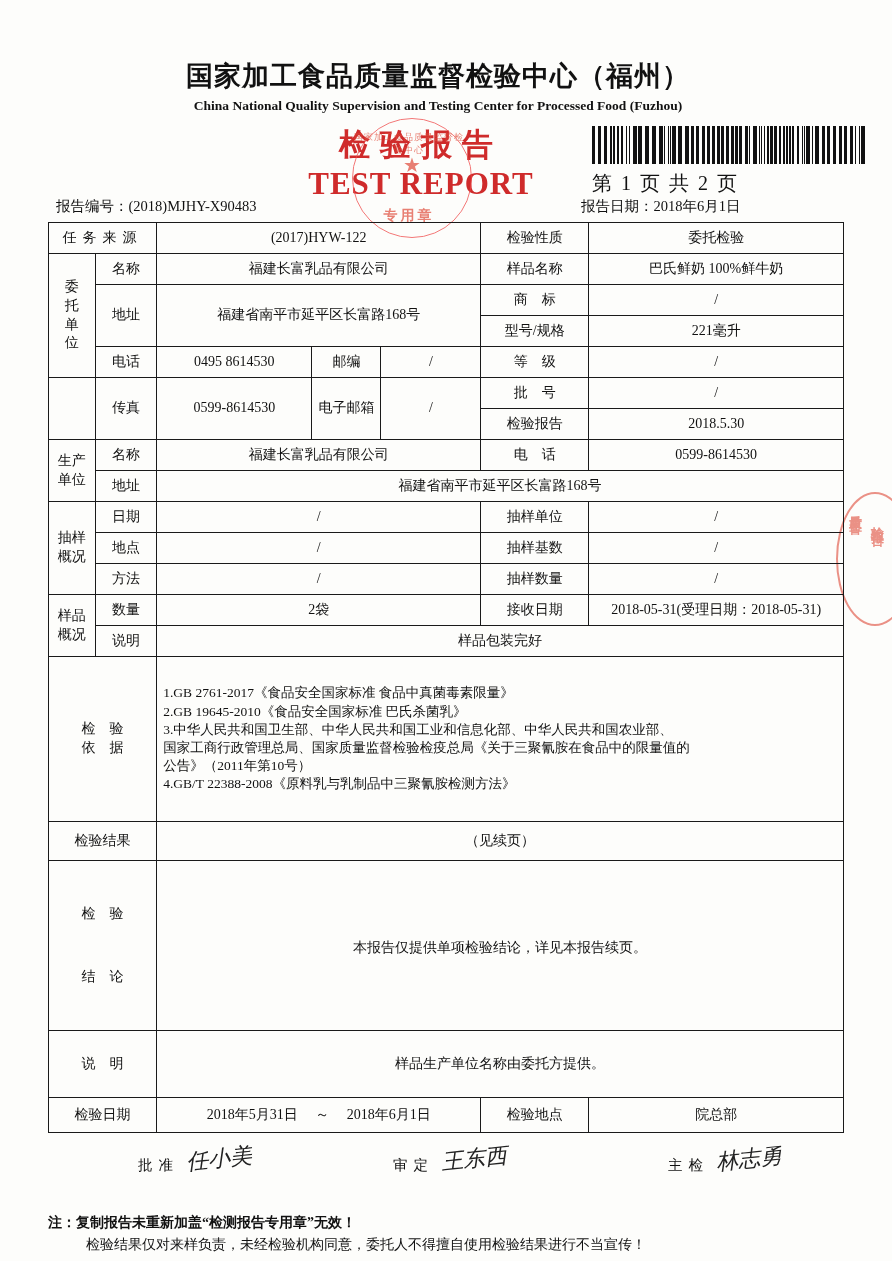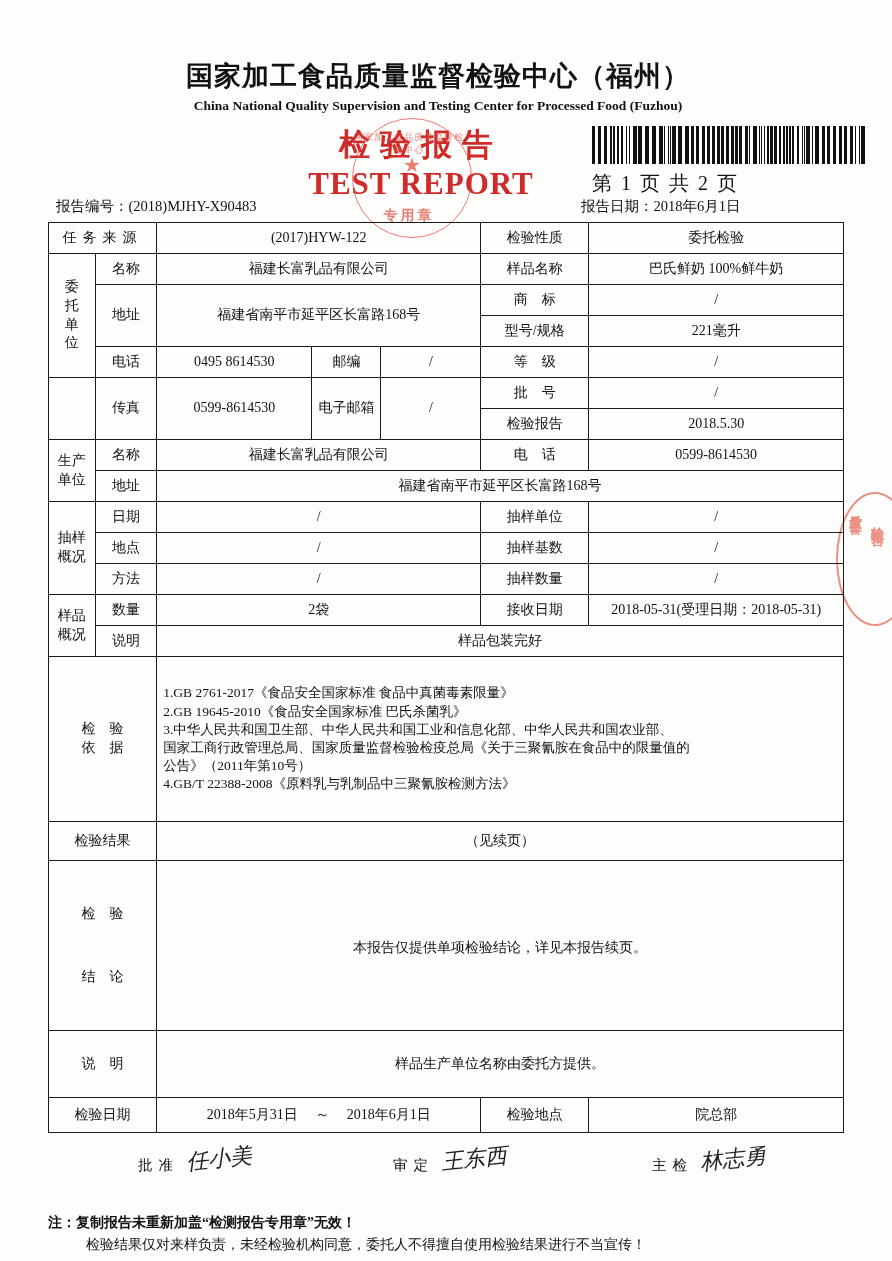--- a/index.html
+++ b/index.html
@@ -213,21 +213,21 @@
     left: 48px; top: -12px;
     font-family: "DejaVu Serif", serif;
     font-size: 22px;
     font-style: italic;
     color: #222;
     transform: rotate(-6deg);
     white-space: nowrap;
   }
   .s1 { left: 90px; }
   .s2 { left: 345px; }
-  .s3 { left: 604px; }
+  .s3 { left: 620px; }
 
   
   .footer {
     position: absolute;
     left: 48px; top: 1202px;
     width: 800px;
     font-size: 14px;
     line-height: 1.55;
   }
   .footer .l1 { font-weight: bold; margin-top: 10px; }

